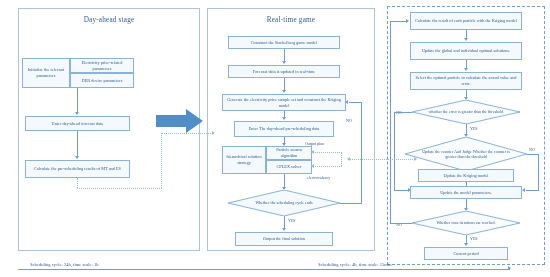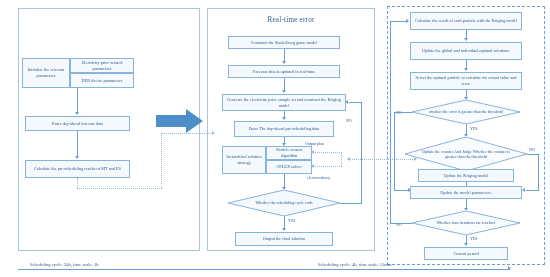--- a/index.html
+++ b/index.html
@@ -54,21 +54,22 @@
 <body>
 
 <div id="root">
 
   <div class="panel" style="left:18px;top:8px;width:182px;height:243px;"></div>
 
   <div class="panel" style="left:207px;top:8px;width:168px;height:243px;"></div>
 
   <div class="panel-dashed" style="left:387px;top:6px;width:158px;height:259px;"></div>
 
-  <div class="stage-title" style="left:207px;top:16px;width:168px;">Real-time error</div>
+  <div class="stage-title" style="left:18px;top:16px;width:182px;">Day-ahead stage</div>
+  <div class="stage-title" style="left:207px;top:16px;width:168px;">Real-time game</div>
 
   <div class="box" style="left:22px;top:58px;width:48px;height:30px;">Initialize the relevant parameters</div>
 
   <div class="box" style="left:70px;top:58px;width:64px;height:15px;">Electricity price-related parameters</div>
 
   <div class="box" style="left:70px;top:73px;width:64px;height:15px;">DER device parameters</div>
 
   <div class="ln lnv" style="left:77px;top:88px;height:25px;"></div>
   <div class="arw arw-d" style="left:75px;top:112px;"></div>
 

